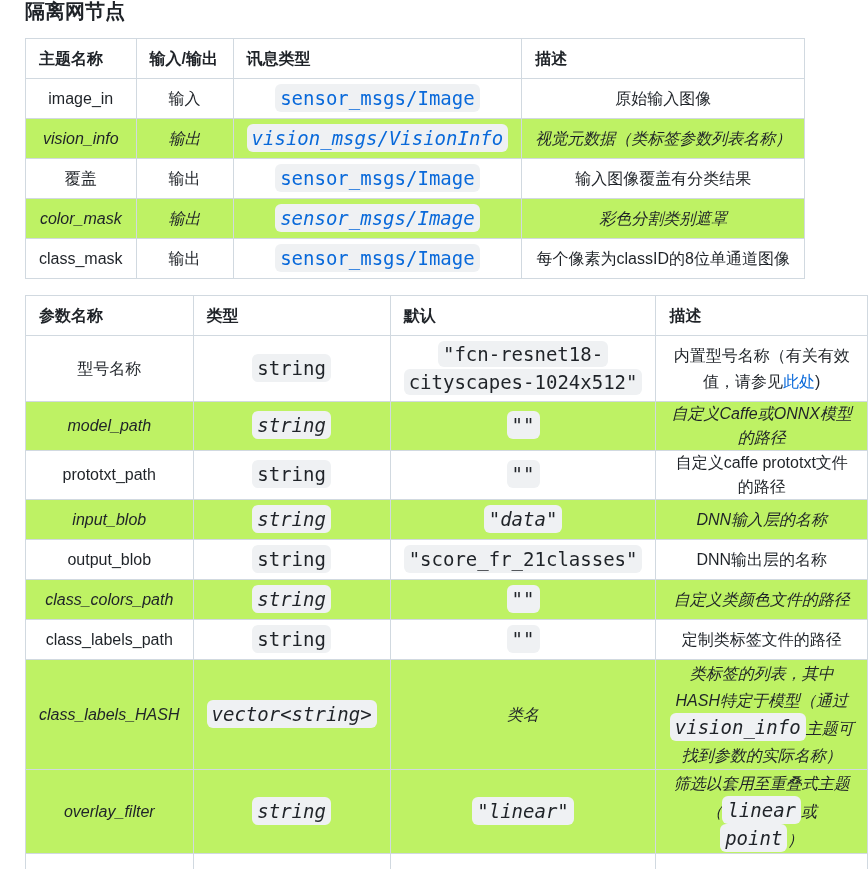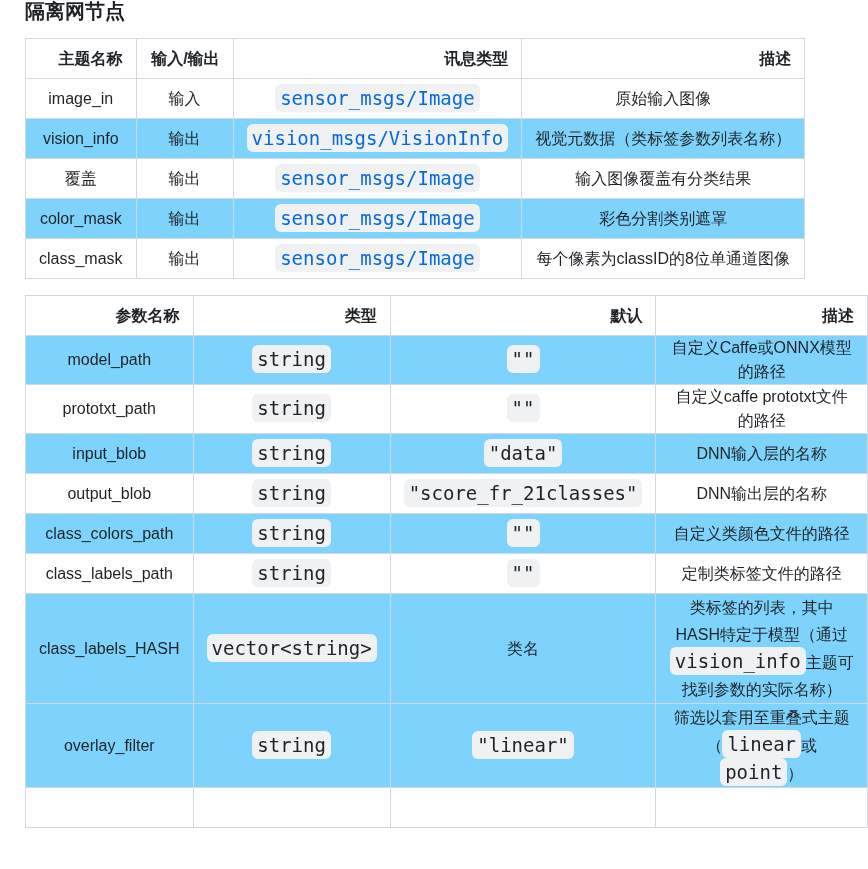--- a/index.html
+++ b/index.html
@@ -11,22 +11,22 @@
   .title {
     position:absolute; left:25px; top:-2px; margin:0;
     font-size:20px; font-weight:bold; line-height:26px; color:#1f2328;
   }
   table {
     position:absolute; border-collapse:collapse; table-layout:fixed;
   }
   th, td {
     border:1px solid #d1d9e0; padding:0 13px; font-size:16px; line-height:24px;
   }
-  th { font-weight:bold; text-align:right; background:#ffffff; }
-  tr.alt td { background:#7dd3fc; }
+  th { font-weight:bold; text-align:left; background:#ffffff; }
+  tr.alt td { background:#bef264;font-style:italic; }
   td.c { text-align:center; }
   td.l { text-align:center; }
   code {
     font-family:"DejaVu Sans Mono","Liberation Mono",monospace;
     font-size:19px; background:#eff1f3; border-radius:6px;
     padding:3px 5px; color:#1f2328;
   }
   code.link { color:#0969da; }
   a.lnk { color:#0969da; text-decoration:none; }
   #t1 { left:25px; top:38px; }
@@ -99,20 +99,31 @@
   </colgroup>
   <thead>
     <tr style="height:40px">
       <th>参数名称</th>
       <th>类型</th>
       <th>默认</th>
       <th>描述</th>
     </tr>
   </thead>
   <tbody>
+    <tr style="height:66px">
+      <td class="l">型号名称</td>
+      <td class="c"><code>string</code></td>
+      <td class="c">
+        <span class="wrap">
+          <code>"fcn-resnet18-</code><br>
+          <code>cityscapes-1024x512"</code>
+        </span>
+      </td>
+      <td class="l" style="line-height:26px"><span>内置型号名称（有关有效值，请参见</span><a class="lnk">此处</a><span>)</span></td>
+    </tr>
     <tr class="alt" style="height:40px">
       <td class="l">model_path</td>
       <td class="c"><code>string</code></td>
       <td class="c"><code>""</code></td>
       <td class="l">自定义Caffe或ONNX模型的路径</td>
     </tr>
     <tr style="height:40px">
       <td class="l">prototxt_path</td>
       <td class="c"><code>string</code></td>
       <td class="c"><code>""</code></td>

